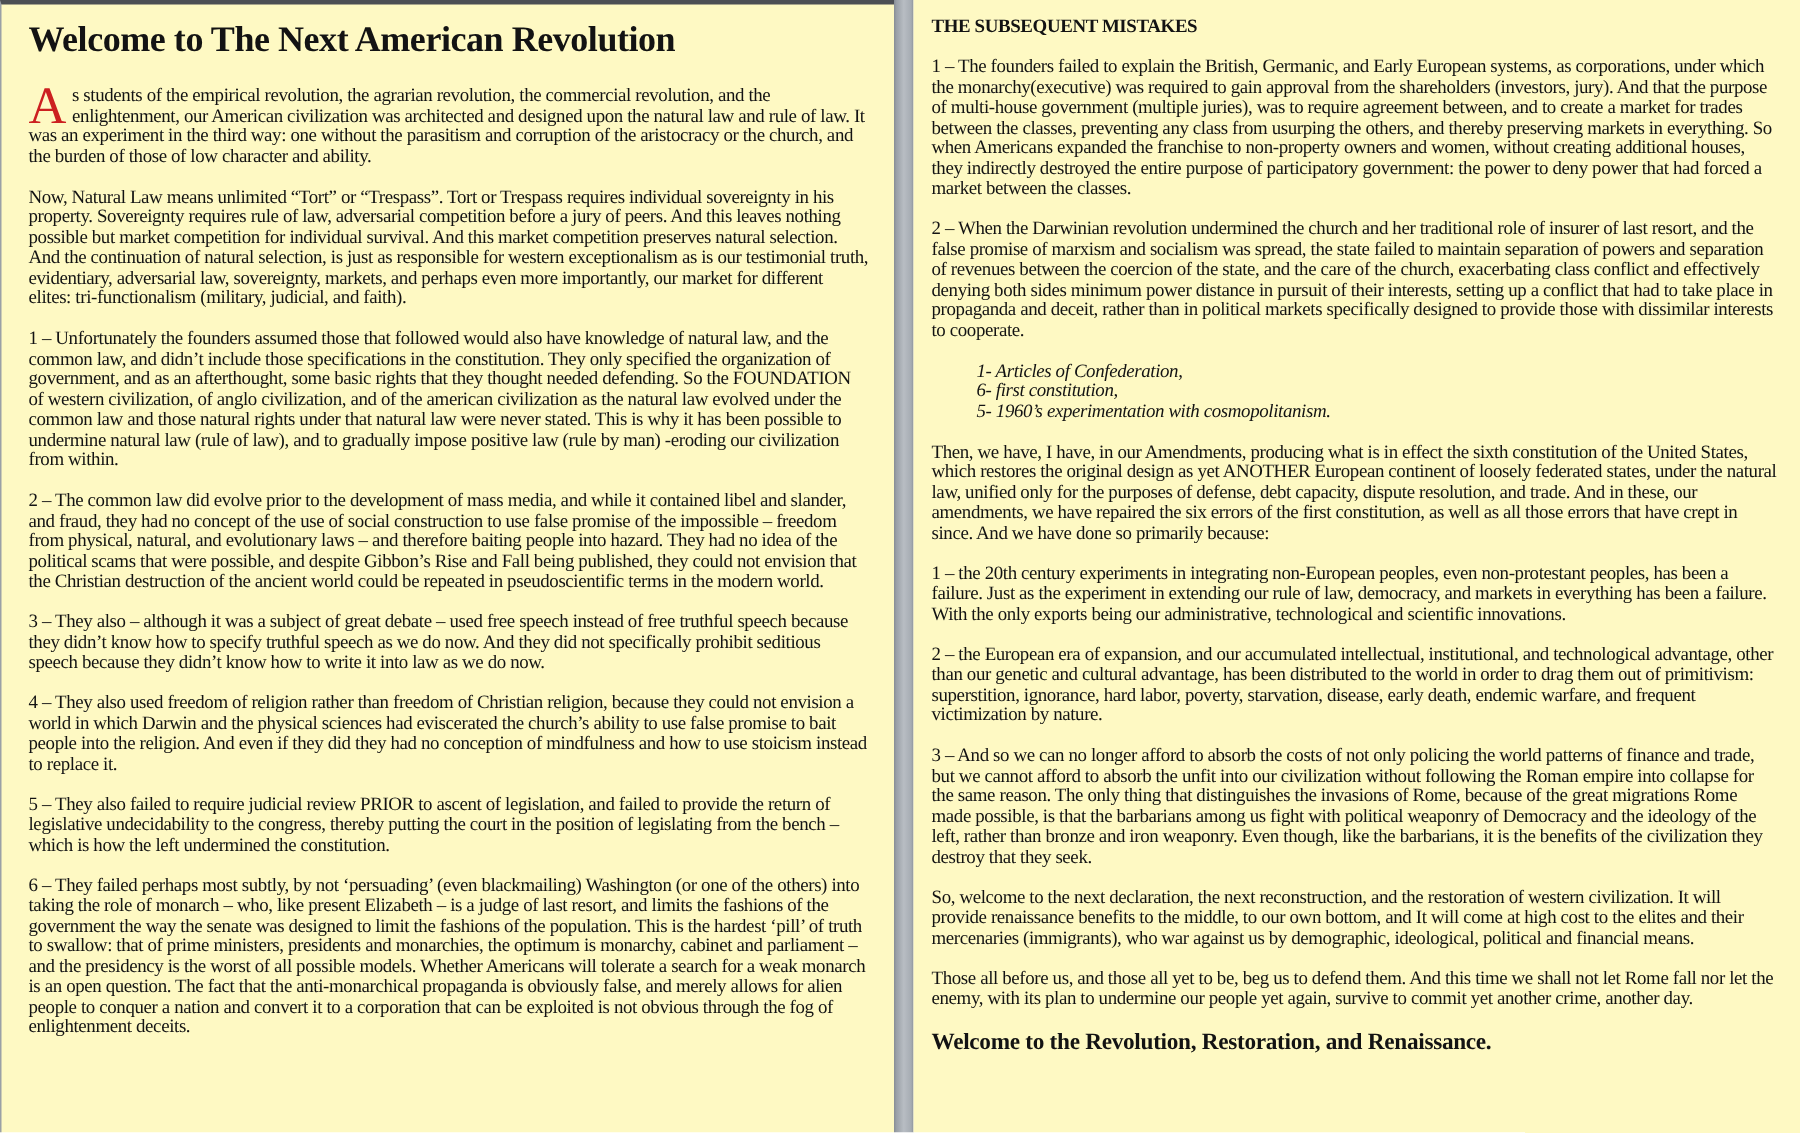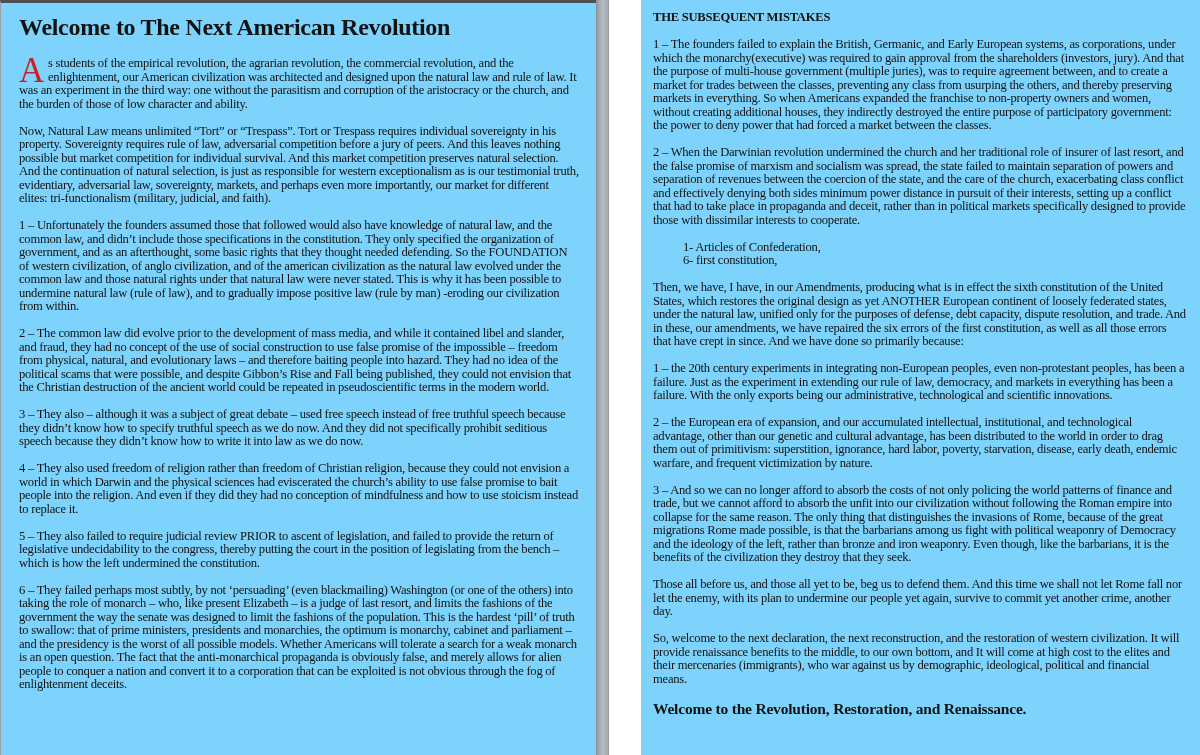--- a/index.html
+++ b/index.html
@@ -7,52 +7,52 @@
     width: 1200px; height: 755px;
     background: #ffffff;
     overflow: hidden;
     font-family: "Liberation Serif", "DejaVu Serif", serif;
     color: #131313;
     font-size: 12.6px;
     line-height: 13.5px;
     letter-spacing: -0.25px;
   }
   .doc { display: flex; width: 1200px; height: 755px; }
-  .page { box-sizing: border-box; background: #7dd3fc; }
+  .page { box-sizing: border-box; background: #fef9c3; }
   .page-left {
     width: 596px; flex: none;
     border-top: 3px solid #4c4f54;
     border-left: 1px solid #9aa0a6;
     padding: 11px 17px 0 18px;
   }
   .divider {
     width: 13px; flex: none;
     background: linear-gradient(to right, #878d94 0%, #9aa0a7 12%, #b8bdc3 50%, #a6acb3 88%, #8d939a 100%);
   }
-  .page-right { flex: 1; box-sizing: border-box; padding: 11px 14px 0 12px; margin-left: 32px; }
+  .page-right { flex: 1; box-sizing: border-box; padding: 11px 14px 0 12px; }
   p, h1, h2, .list { margin: 0 0 13.5px 0; }
   h1 {
     font-size: 24px; line-height: 27px;
     letter-spacing: -0.3px;
     margin-bottom: 16px;
     font-weight: bold;
   }
   h2 { font-size: 12.6px; line-height: 13.5px; font-weight: bold; }
   .closing { font-size: 15.5px; line-height: 17px; margin-top: 9px; letter-spacing: -0.2px; }
   .intro { overflow: visible; }
   .dropcap {
     float: left;
     font-size: 35px;
     line-height: 26px;
     height: 26px;
     padding: 1px 4px 0 0;
     color: var(--accent, #cc1111);
   }
   .list { padding-left: 30px; }
-  .list > div { white-space: pre; }
+  .list > div { white-space: pre; font-style: italic; }
   b { letter-spacing: -0.25px; }
 </style>
 </head>
 <body>
 
 <div class="doc">
 
   <div class="page page-left">
     <h1>Welcome to The Next American Revolution</h1>
     <p class="intro"><span class="dropcap">A</span><span>s students of the empirical revolution, the agrarian revolution, the commercial revolution, and the enlightenment, our American civilization was architected and designed upon the natural law and rule of law. It was an experiment in the third way: one without the parasitism and corruption of the aristocracy or the church, and the burden of those of low character and ability.</span></p>
@@ -67,23 +67,24 @@
 
   <div class="divider"></div>
 
   <div class="page page-right">
     <h2>THE SUBSEQUENT MISTAKES</h2>
     <p>1 – The founders failed to explain the British, Germanic, and Early European systems, as corporations, under which the monarchy(executive) was required to gain approval from the shareholders (investors, jury). And that the purpose of multi-house government (multiple juries), was to require agreement between, and to create a market for trades between the classes, preventing any class from usurping the others, and thereby preserving markets in everything. So when Americans expanded the franchise to non-property owners and women, without creating additional houses, they indirectly destroyed the entire purpose of participatory government: the power to deny power that had forced a market between the classes.</p>
     <p>2 – When the Darwinian revolution undermined the church and her traditional role of insurer of last resort, and the false promise of marxism and socialism was spread, the state failed to maintain separation of powers and separation of revenues between the coercion of the state, and the care of the church, exacerbating class conflict and effectively denying both sides minimum power distance in pursuit of their interests, setting up a conflict that had to take place in propaganda and deceit, rather than in political markets specifically designed to provide those with dissimilar interests to cooperate.</p>
     <div class="list">
       <div>1- Articles of Confederation,</div>
       <div>6- first constitution,</div>
+      <div>5- 1960’s experimentation with cosmopolitanism.</div>
     </div>
     <p>Then, we have, I have, in our Amendments, producing what is in effect the sixth constitution of the United States, which restores the original design as yet ANOTHER European continent of loosely federated states, under the natural law, unified only for the purposes of defense, debt capacity, dispute resolution, and trade. And in these, our amendments, we have repaired the six errors of the first constitution, as well as all those errors that have crept in since. And we have done so primarily because:</p>
     <p>1 – the 20th century experiments in integrating non-European peoples, even non-protestant peoples, has been a failure. Just as the experiment in extending our rule of law, democracy, and markets in everything has been a failure. With the only exports being our administrative, technological and scientific innovations.</p>
     <p>2 – the European era of expansion, and our accumulated intellectual, institutional, and technological advantage, other than our genetic and cultural advantage, has been distributed to the world in order to drag them out of primitivism: superstition, ignorance, hard labor, poverty, starvation, disease, early death, endemic warfare, and frequent victimization by nature.</p>
     <p>3 – And so we can no longer afford to absorb the costs of not only policing the world patterns of finance and trade, but we cannot afford to absorb the unfit into our civilization without following the Roman empire into collapse for the same reason. The only thing that distinguishes the invasions of Rome, because of the great migrations Rome made possible, is that the barbarians among us fight with political weaponry of Democracy and the ideology of the left, rather than bronze and iron weaponry. Even though, like the barbarians, it is the benefits of the civilization they destroy that they seek.</p>
+    <p>So, welcome to the next declaration, the next reconstruction, and the restoration of western civilization. It will provide renaissance benefits to the middle, to our own bottom, and It will come at high cost to the elites and their mercenaries (immigrants), who war against us by demographic, ideological, political and financial means.</p>
     <p>Those all before us, and those all yet to be, beg us to defend them. And this time we shall not let Rome fall nor let the enemy, with its plan to undermine our people yet again, survive to commit yet another crime, another day.</p>
-    <p>So, welcome to the next declaration, the next reconstruction, and the restoration of western civilization. It will provide renaissance benefits to the middle, to our own bottom, and It will come at high cost to the elites and their mercenaries (immigrants), who war against us by demographic, ideological, political and financial means.</p>
     <h2 class="closing">Welcome to the Revolution, Restoration, and Renaissance.</h2>
   </div>
 
 </div>
 
 </body></html>

